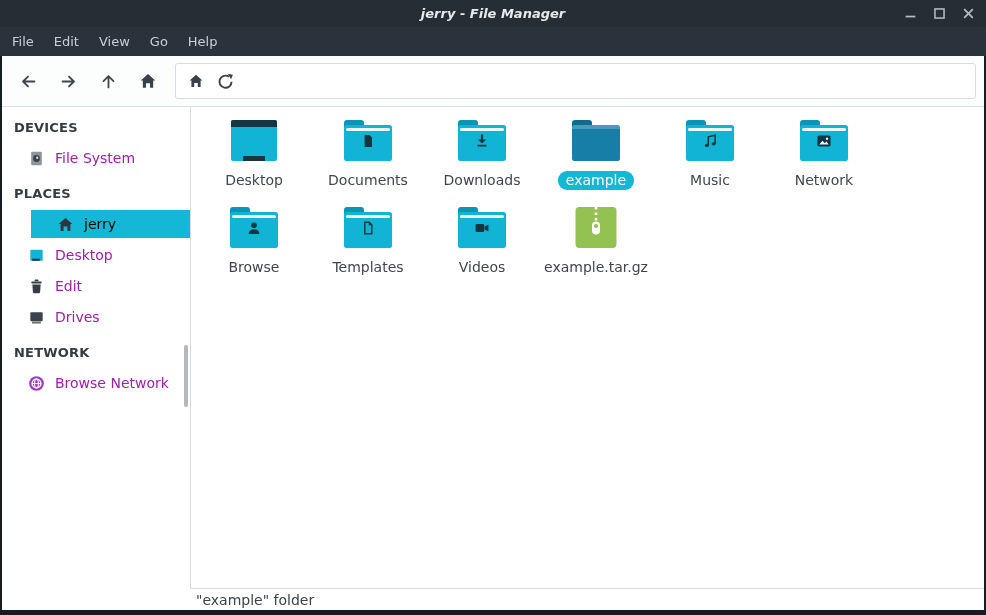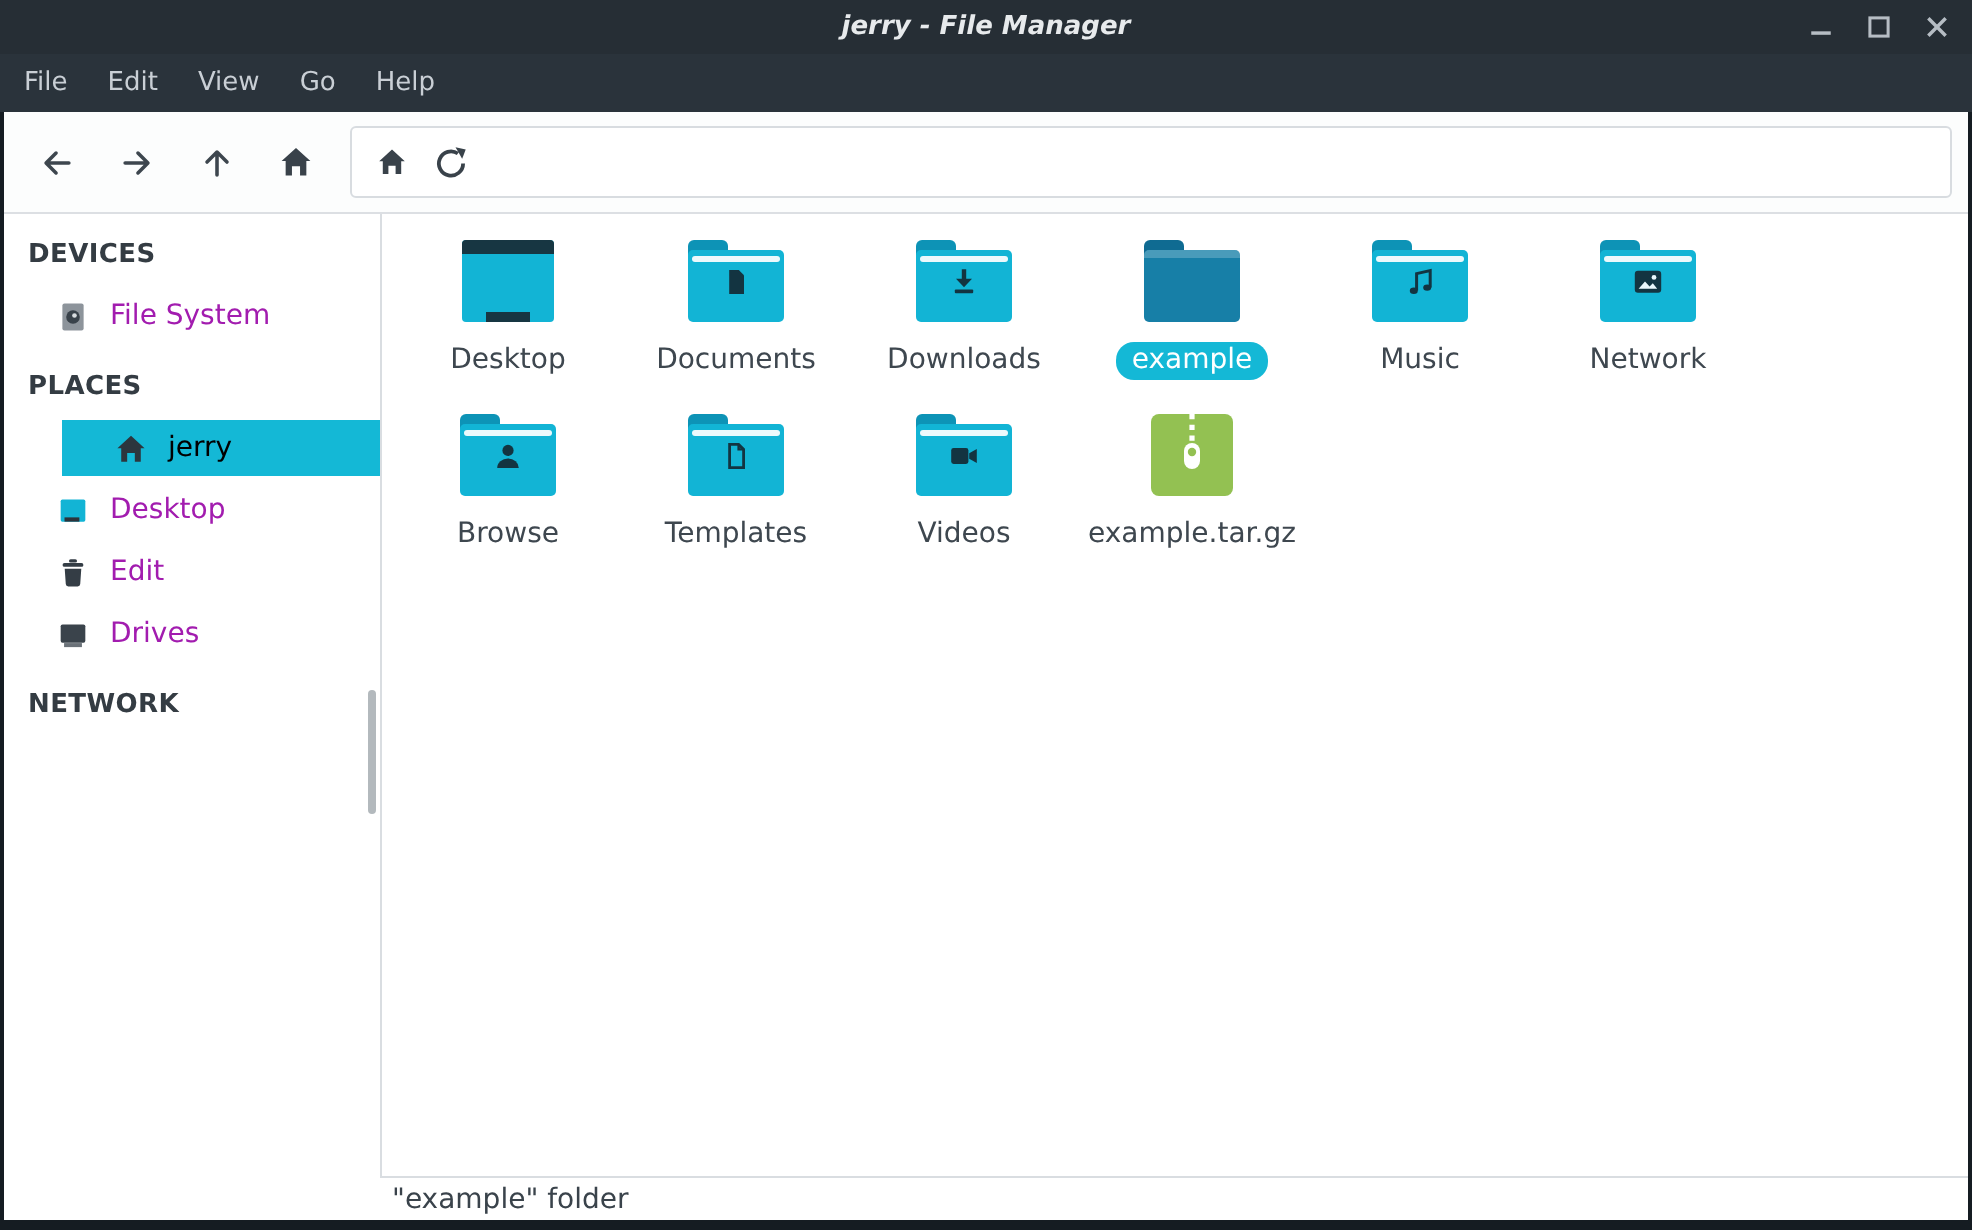--- a/index.html
+++ b/index.html
@@ -178,20 +178,31 @@
                   <svg width="17" height="17" viewBox="0 0 16 16">
                     <rect x="2.2" y="3" width="11.6" height="8.6" rx="0.9" fill="#3a434b"></rect>
                     <rect x="3.8" y="11.8" width="8.4" height="1.9" fill="#6a7178"></rect>
                   </svg>
                 </span>
                 <span>Drives</span>
               </div>
             </div>
             <div class="side-section">
               <div class="side-heading">NETWORK</div>
+              <div class="side-row">
+                <span class="side-icon">
+                  <svg width="17" height="17" viewBox="0 0 16 16">
+                    <circle cx="8" cy="8" r="6.9" fill="var(--network_purple)"></circle>
+                    <circle cx="8" cy="8" r="4.2" fill="none" stroke="#fff" stroke-width="1.2"></circle>
+                    <ellipse cx="8" cy="8" rx="1.8" ry="4.2" fill="none" stroke="#fff" stroke-width="1"></ellipse>
+                    <path d="M3.8 8h8.4" stroke="#fff" stroke-width="1"></path>
+                  </svg>
+                </span>
+                <span>Browse Network</span>
+              </div>
             </div>
           </div>
         <div class="scroll-thumb"></div>
       </div>
       <div class="right-col">
         <div class="main">
             <div class="file-cell">
               <div class="icon-box">
                 <div class="desk-body"></div>
                 <div class="desk-top"></div>

